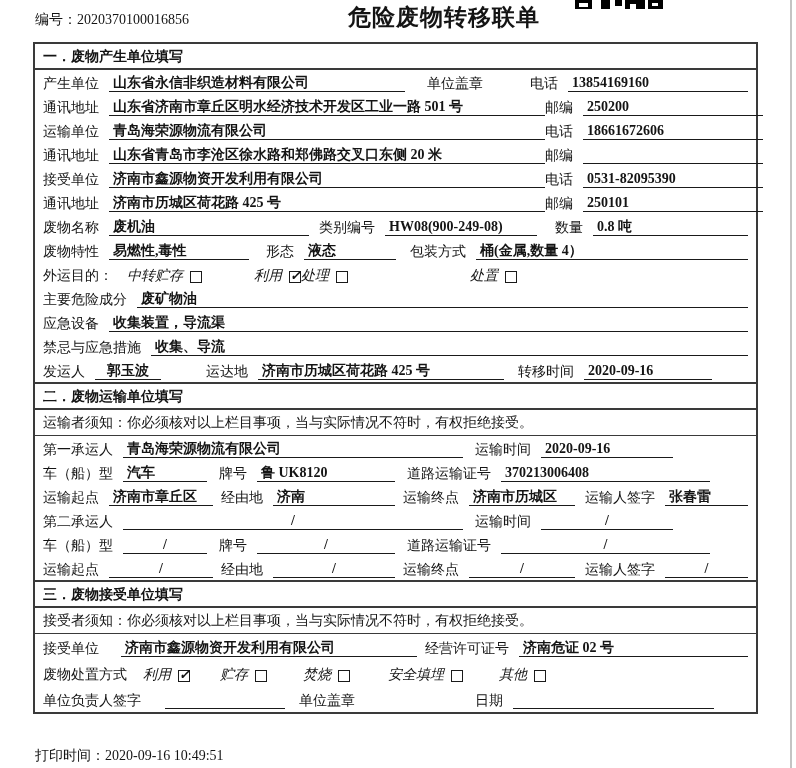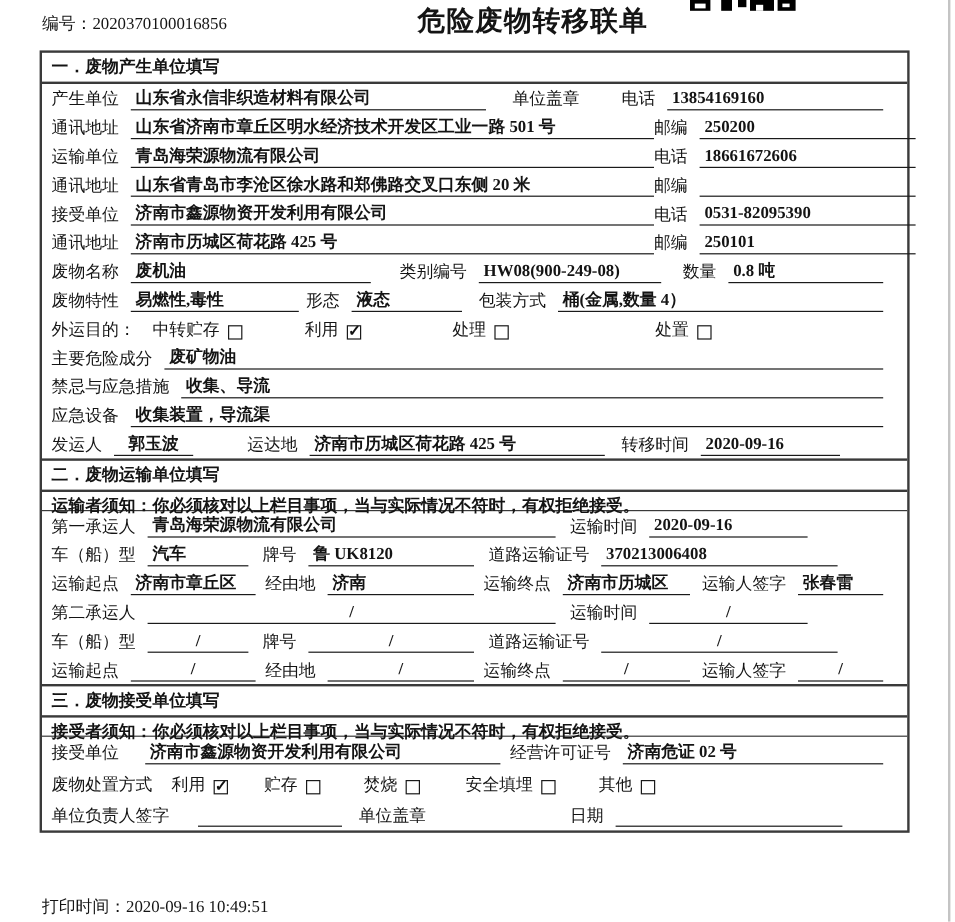--- a/index.html
+++ b/index.html
@@ -29,33 +29,33 @@
     position:absolute; left:33px; top:42px; width:725px;
     border:2px solid #3a3a3a; background:#fff;
   }
   .section + .section { border-top:2px solid #3a3a3a; }
   .sec-title {
     height:26px; line-height:24px; padding:0 8px;
     font-family:"DejaVu Sans","Liberation Sans",sans-serif;
     font-weight:bold; font-size:14px;
     border-bottom:2px solid #3a3a3a;
   }
-  .notice { height:16px; line-height:25px; padding:0 8px; border-bottom:1px solid #3a3a3a; white-space:nowrap;font-weight:bold; }
-
-  .row { display:flex; align-items:flex-end; height:24px; padding:0 20px 2px 8px; }
+  .notice { height:26px; line-height:25px; padding:0 8px; border-bottom:1px solid #3a3a3a; white-space:nowrap; }
+
+  .row { display:flex; align-items:flex-end; height:24px; padding:0 8px 2px 8px; }
   .s3 .row { height:26px; padding-bottom:3px; }
   .lbl { white-space:nowrap; line-height:17px; flex:0 0 auto; }
   .f {
     border-bottom:1px solid #1a1a1a; line-height:17px; min-height:17px;
     padding:0 4px; white-space:nowrap; margin-left:10px; flex:0 0 auto; overflow:hidden;font-weight:bold;
   }
   .g { flex:1 1 auto; }
   .c { text-align:center; }
 
-  .opt { display:flex; align-items:flex-end; flex:0 0 auto; }
+  .opt { display:flex; align-items:flex-end; flex:0 0 auto;font-style:italic; }
   .cb {
     display:inline-block; width:12px; height:12px; border:1.5px solid #1a1a1a;
     margin-left:7px; position:relative; flex:0 0 auto; margin-bottom:1px;
   }
   .cb.checked::after {
     content:"\2713"; position:absolute; left:0px; top:-4px;
     font-size:13px; font-weight:bold; color:#111;
   }
 
   .print-line { position:absolute; left:35px; top:747px; white-space:nowrap; }
@@ -125,68 +125,68 @@
       <div class="row">
         <span class="lbl">通讯地址</span>
         <span class="f" style="width:436px">济南市历城区荷花路 425 号</span>
         <span class="lbl" style="margin-left:auto">邮编</span>
         <span class="f" style="width:180px">250101</span>
       </div>
 
       <div class="row">
         <span class="lbl">废物名称</span>
         <span class="f" style="width:200px">废机油</span>
-        <span class="lbl" style="margin-left:24px">类别编号</span>
+        <span class="lbl" style="margin-left:10px">类别编号</span>
         <span class="f" style="width:152px">HW08(900-249-08)</span>
         <span class="lbl" style="margin-left:18px">数量</span>
         <span class="f g">0.8 吨</span>
       </div>
 
       <div class="row">
         <span class="lbl">废物特性</span>
         <span class="f" style="width:140px">易燃性,毒性</span>
-        <span class="lbl" style="margin-left:6px">形态</span>
+        <span class="lbl" style="margin-left:17px">形态</span>
         <span class="f" style="width:92px">液态</span>
         <span class="lbl" style="margin-left:14px">包装方式</span>
         <span class="f g">桶(金属,数量 4）</span>
       </div>
 
       <div class="row">
         <span class="lbl">外运目的：</span>
         <span class="opt" style="margin-left:14px">
           <span class="lbl">中转贮存</span>
           <span class="cb"></span>
         </span>
         <span class="opt" style="margin-left:52px">
           <span class="lbl">利用</span>
           <span class="cb checked"></span>
         </span>
-        <span class="opt" style="margin-left:76px">
+        <span class="opt" style="">
           <span class="lbl">处理</span>
           <span class="cb"></span>
         </span>
         <span class="opt" style="margin-left:122px">
           <span class="lbl">处置</span>
           <span class="cb"></span>
         </span>
       </div>
 
       <div class="row">
         <span class="lbl">主要危险成分</span>
         <span class="f g">废矿物油</span>
       </div>
 
       <div class="row">
+        <span class="lbl">应急设备</span>
+        <span class="f g">收集装置，导流渠</span>
+      </div>
+
+      <div class="row">
         <span class="lbl">禁忌与应急措施</span>
         <span class="f g">收集、导流</span>
-      </div>
-
-      <div class="row">
-        <span class="lbl">应急设备</span>
-        <span class="f g">收集装置，导流渠</span>
       </div>
 
       <div class="row">
         <span class="lbl">发运人</span>
         <span class="f c" style="width:66px">郭玉波</span>
         <span class="lbl" style="margin-left:45px">运达地</span>
         <span class="f" style="width:246px">济南市历城区荷花路 425 号</span>
         <span class="lbl" style="margin-left:14px">转移时间</span>
         <span class="f g" style="margin-right:36px">2020-09-16</span>
       </div>

